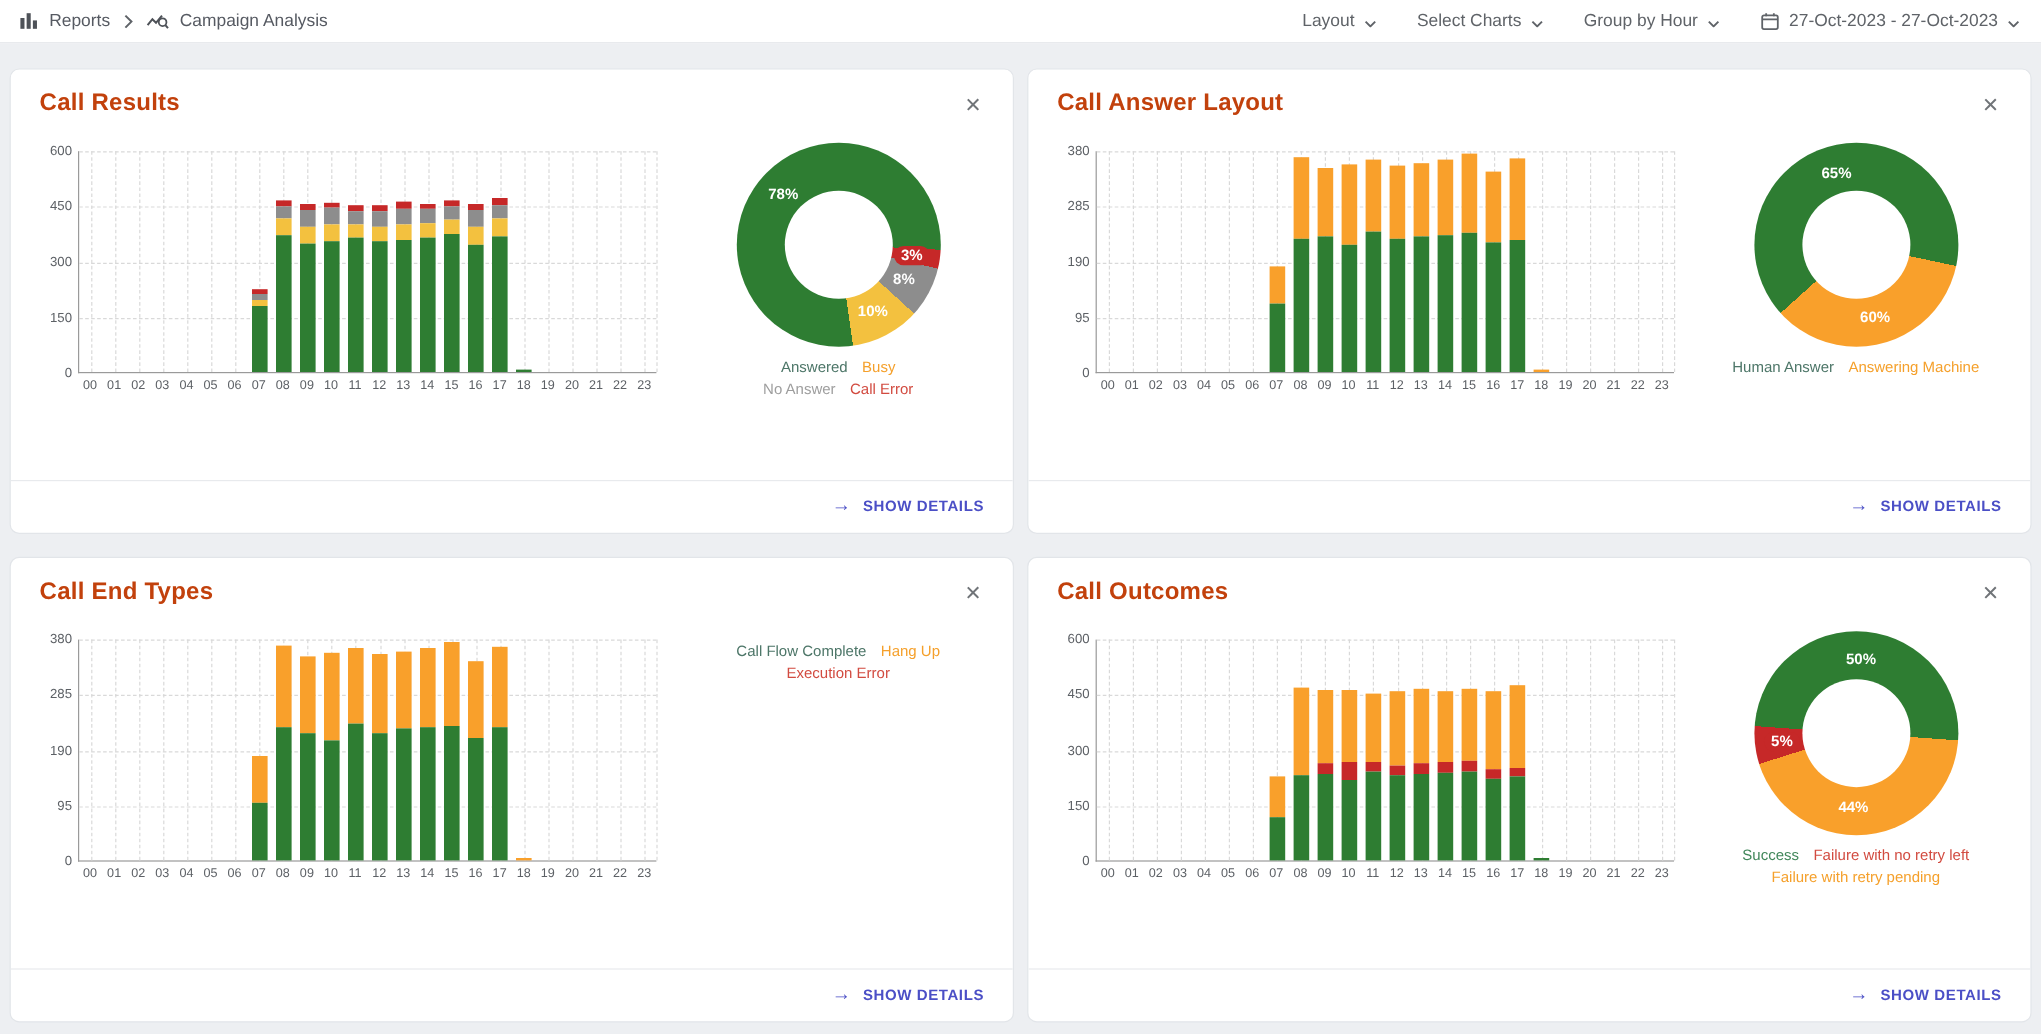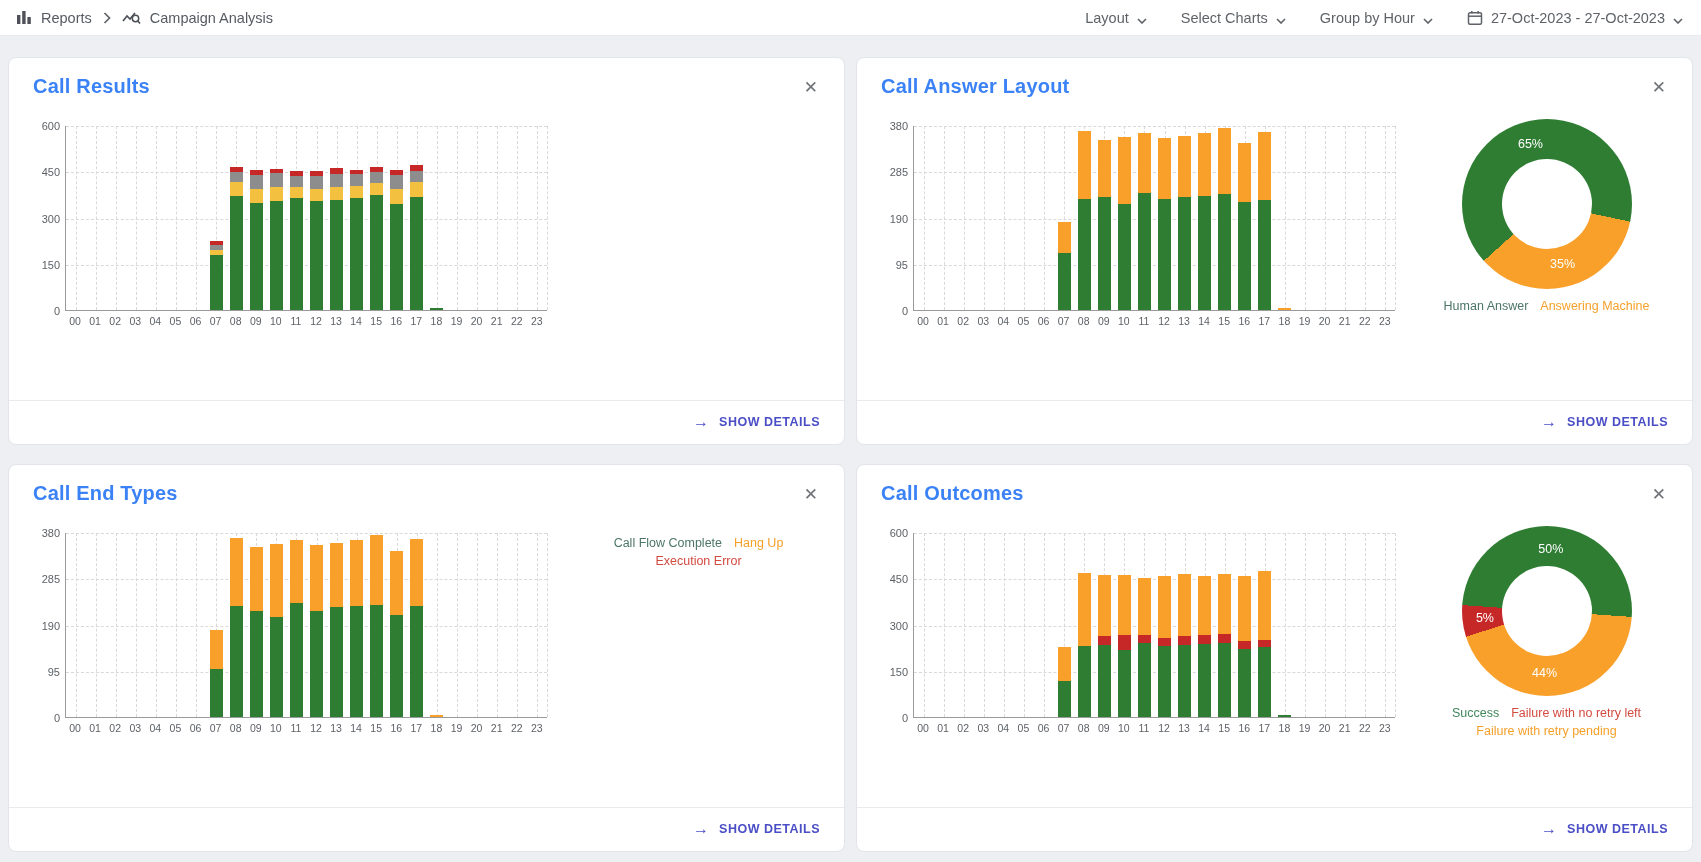--- a/index.html
+++ b/index.html
@@ -12,42 +12,42 @@
   .breadcrumb .crumb { color:#565a62; }
   .crumb-sep { display:flex; align-items:center; margin:0 2px; }
   .topbar-controls { display:flex; align-items:center; gap:34px; font-size:14.5px; color:#5f6368; }
   .control { display:flex; align-items:center; gap:8px; cursor:pointer; }
   .chev { display:inline-block; margin-top:2px; }
 
   
   .grid { padding:21px 8px 10px 8px; display:grid; grid-template-columns:1fr 1fr; gap:19px 11px; }
   .card { background:#fff; border:1px solid #e2e5e9; border-radius:8px; height:388px; display:flex; flex-direction:column; overflow:hidden; }
   .card-head { display:flex; align-items:flex-start; justify-content:space-between; padding:17px 22px 0 24px; }
-  .card-title { font-size:20px; font-weight:700; color:#3b82f6; letter-spacing:.2px; }
+  .card-title { font-size:20px; font-weight:700; color:#c2410c; letter-spacing:.2px; }
   .close-btn { background:none; border:none; font-size:17px; color:#707478; cursor:pointer; line-height:1; padding:4px; }
   .card-body { flex:1; display:flex; padding:0 10px 0 14px; }
 
   
   .bar-section { width:540px; padding-top:26px; }
   .plot-wrap { position:relative; margin-left:42px; width:482px; }
   .plot { position:relative; height:185px; border-left:1px solid #9a9a9a; border-bottom:1px solid #9a9a9a; }
   .gl-h { position:absolute; left:0; right:0; border-top:1px dashed #d9d9d9; }
   .gl-v { position:absolute; top:0; bottom:0; border-left:1px dashed #d9d9d9; }
   .bars { position:absolute; left:0; right:0; top:0; bottom:0; display:flex; align-items:flex-end; }
   .slot { flex:1; height:100%; display:flex; flex-direction:column-reverse; align-items:center; }
   .seg { width:64%; }
   .y-lab { position:absolute; right:100%; width:36px; margin-right:6px; text-align:right; font-size:11px; color:#5d6166; transform:translateY(-50%); }
   .x-labs { display:flex; margin-top:4px; }
   .x-labs span { flex:1; text-align:center; font-size:10.5px; color:#5d6166; }
 
   
   .donut-section { flex:1; display:flex; flex-direction:column; align-items:center; padding-top:19px; }
   .donut { position:relative; width:170px; height:170px; border-radius:50%; }
   .hole { position:absolute; inset:40px; background:#fff; border-radius:50%; }
-  .dlabel { position:absolute; transform:translate(-50%,-50%); color:#fff; font-size:12.5px; font-weight:400; white-space:nowrap; z-index:2; }
+  .dlabel { position:absolute; transform:translate(-50%,-50%); color:#fff; font-size:12.5px; font-weight:700; white-space:nowrap; z-index:2; }
   .dlabel.pill { padding:1px 6px; border-radius:9px; }
   .legend { margin-top:8px; text-align:center; font-size:12.5px; line-height:1.45; }
   .legend .li { margin:0 6px; }
 
   
   .card-foot { border-top:1px solid #e8eaed; padding:12px 24px 13px; text-align:right; }
   .show-details { display:inline-flex; align-items:center; gap:10px; color:#4b4fc6; background:none; border:none; cursor:pointer; font-family:"Liberation Sans",sans-serif; }
   .show-details .arr { font-size:16px; line-height:1; }
   .show-details .lbl { font-size:12.5px; font-weight:700; letter-spacing:.5px; }
 </style>
@@ -264,20 +264,33 @@
               <span>15</span>
               <span>16</span>
               <span>17</span>
               <span>18</span>
               <span>19</span>
               <span>20</span>
               <span>21</span>
               <span>22</span>
               <span>23</span>
             </div>
+          </div>
+        </div>
+        <div class="donut-section">
+          <div class="donut" style="background: conic-gradient(from 172deg, rgb(46, 125, 50) 0%, rgb(46, 125, 50) 78%, rgb(198, 40, 40) 78%, rgb(198, 40, 40) 81%, rgb(141, 141, 141) 81%, rgb(141, 141, 141) 89%, rgb(243, 193, 63) 89%, rgb(243, 193, 63) 100%);">
+            <span class="dlabel" style="left: 39.2158px; top: 43.1933px;">78%</span>
+            <span class="dlabel pill" style="background: rgb(198, 40, 40); left: 146.366px; top: 93.843px;">3%</span>
+            <span class="dlabel" style="left: 139.743px; top: 114.107px;">8%</span>
+            <span class="dlabel" style="left: 113.916px; top: 139.844px;">10%</span>
+            <div class="hole"></div>
+          </div>
+          <div class="legend">
+            <div><span class="li" style="color: rgb(77, 118, 104);">Answered</span><span class="li" style="color: rgb(245, 160, 43);">Busy</span></div>
+            <div><span class="li" style="color: rgb(158, 158, 158);">No Answer</span><span class="li" style="color: rgb(210, 75, 64);">Call Error</span></div>
           </div>
         </div>
       </div>
       <div class="card-foot"><button class="show-details">
           <span class="arr">→</span>
           <span class="lbl">SHOW DETAILS</span>
         </button></div>
     </section>
     <section class="card">
       <div class="card-head">
@@ -408,21 +421,21 @@
               <span>20</span>
               <span>21</span>
               <span>22</span>
               <span>23</span>
             </div>
           </div>
         </div>
         <div class="donut-section">
           <div class="donut" style="background: conic-gradient(from 228deg, rgb(46, 125, 50) 0%, rgb(46, 125, 50) 65%, rgb(249, 160, 43) 65%, rgb(249, 160, 43) 100%);">
             <span class="dlabel" style="left: 68.9532px; top: 25.1126px;">65%</span>
-            <span class="dlabel" style="left: 101.047px; top: 144.887px;">35%</span>
+            <span class="dlabel" style="left: 101.047px; top: 144.887px;">60%</span>
             <div class="hole"></div>
           </div>
           <div class="legend">
             <div><span class="li" style="color: rgb(77, 118, 104);">Human Answer</span><span class="li" style="color: rgb(245, 160, 43);">Answering Machine</span></div>
           </div>
         </div>
       </div>
       <div class="card-foot"><button class="show-details">
           <span class="arr">→</span>
           <span class="lbl">SHOW DETAILS</span>

